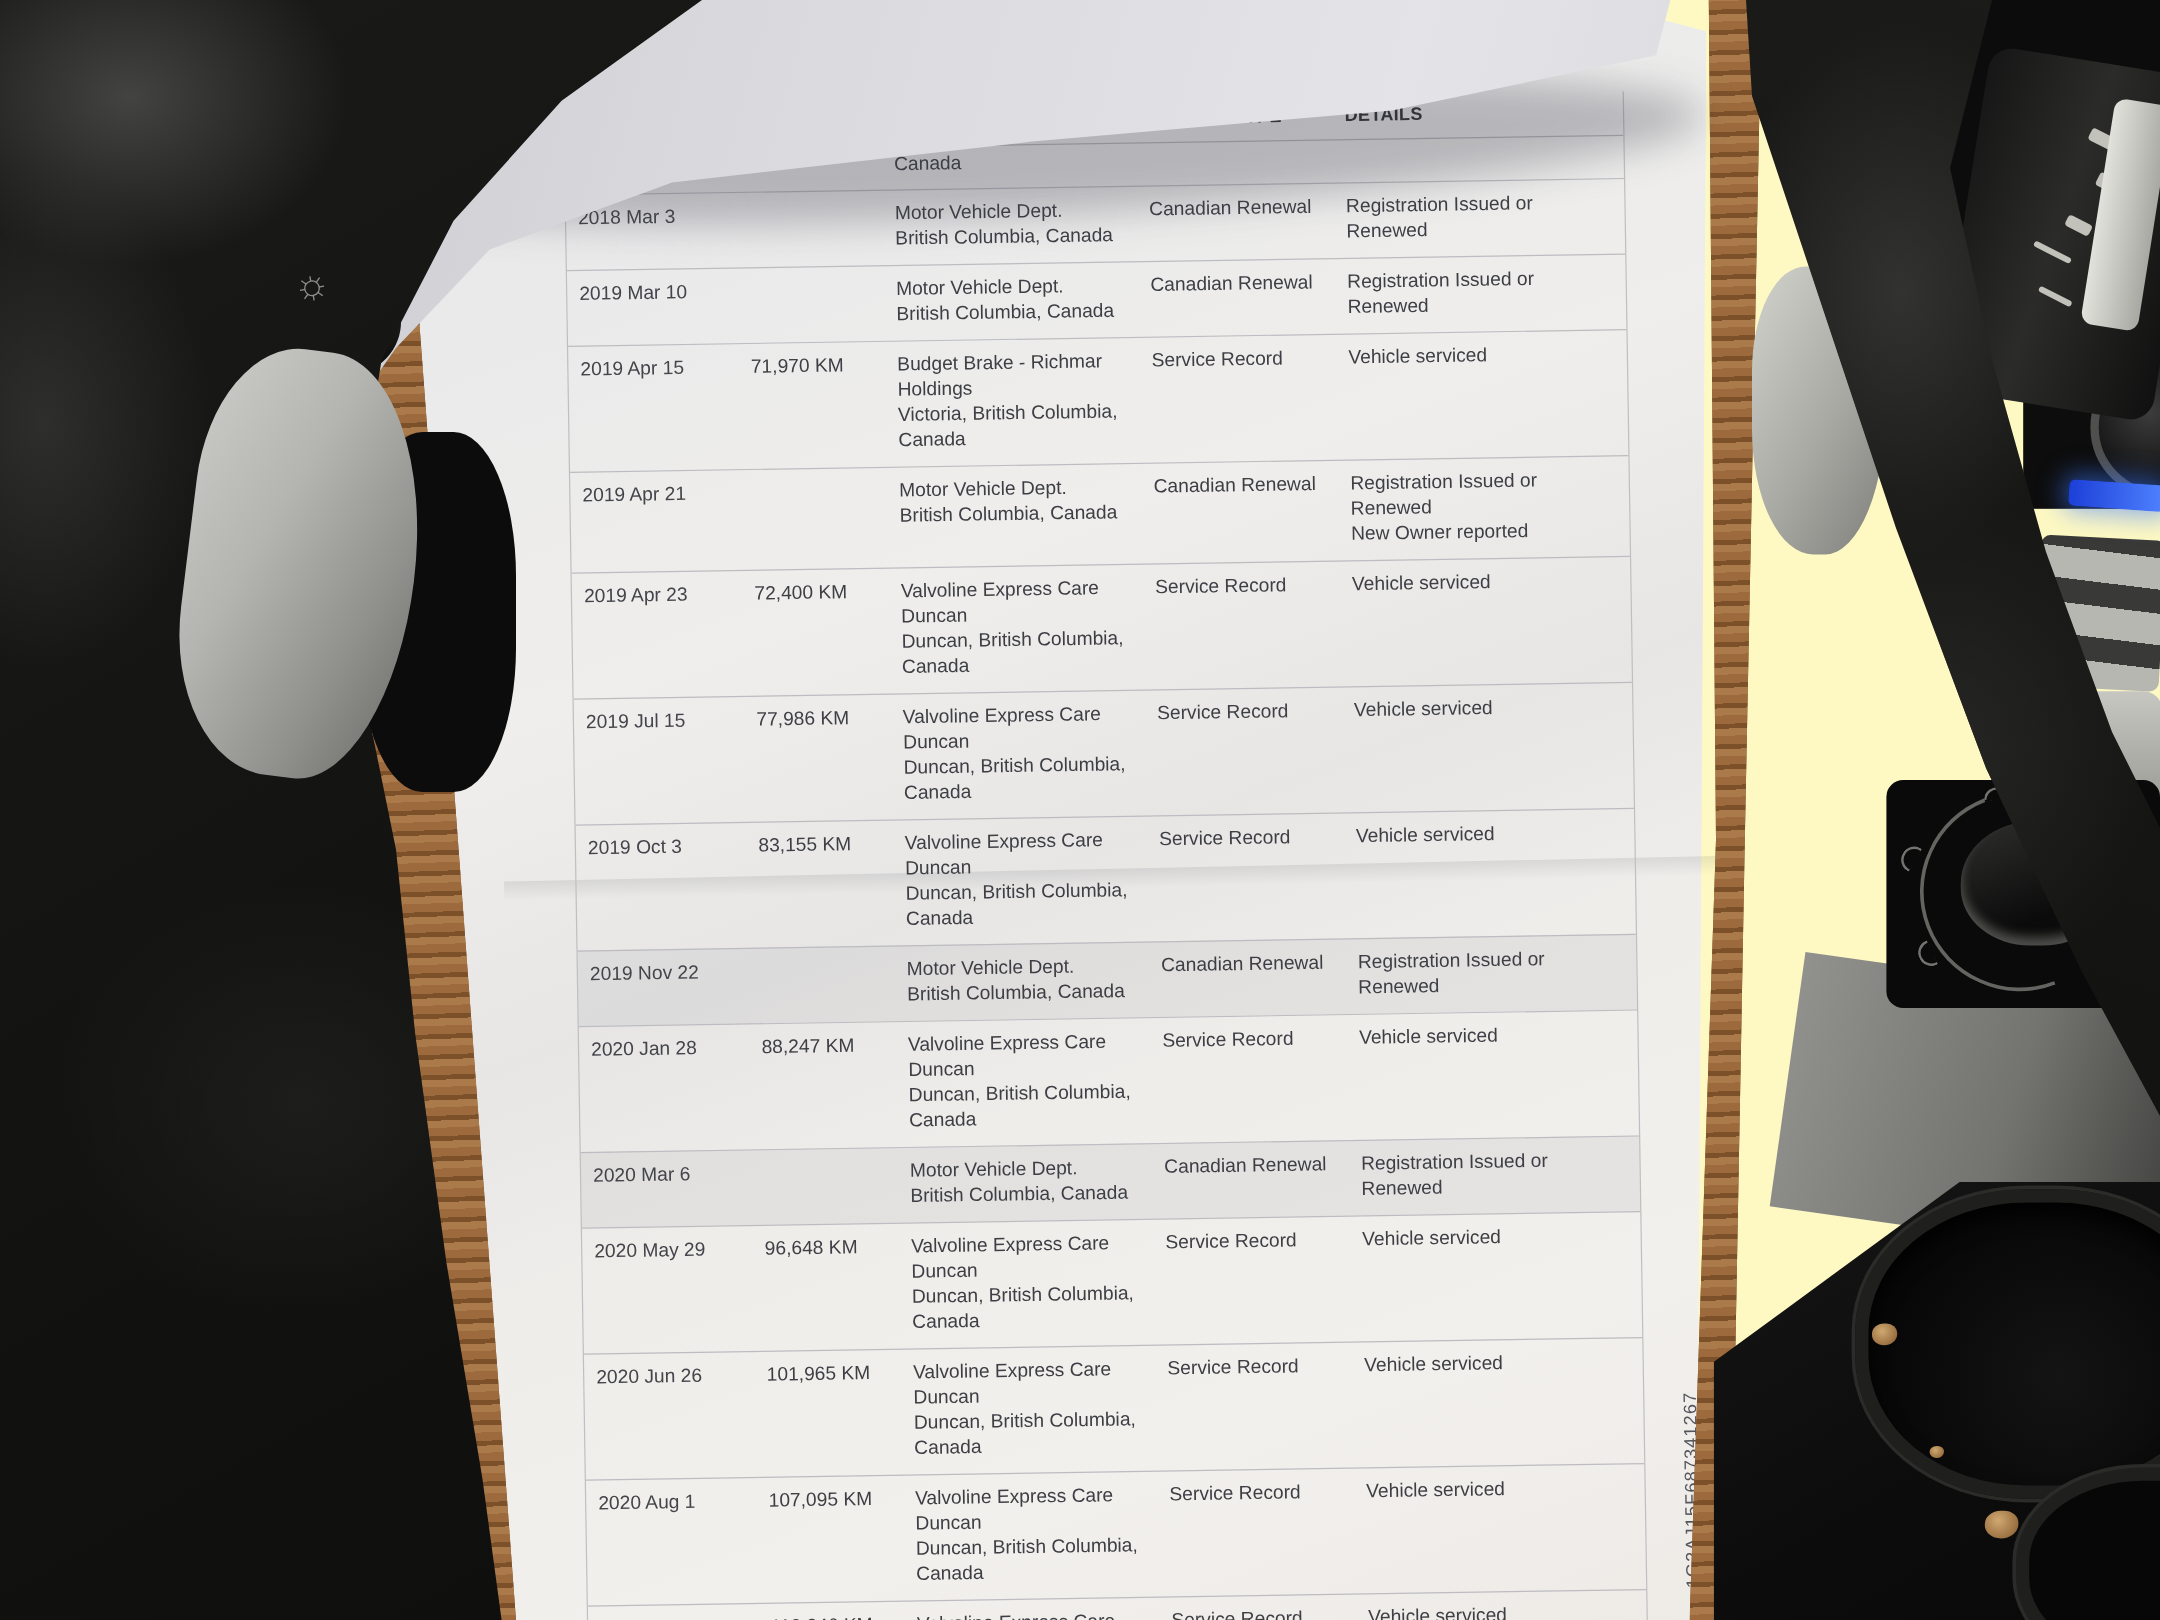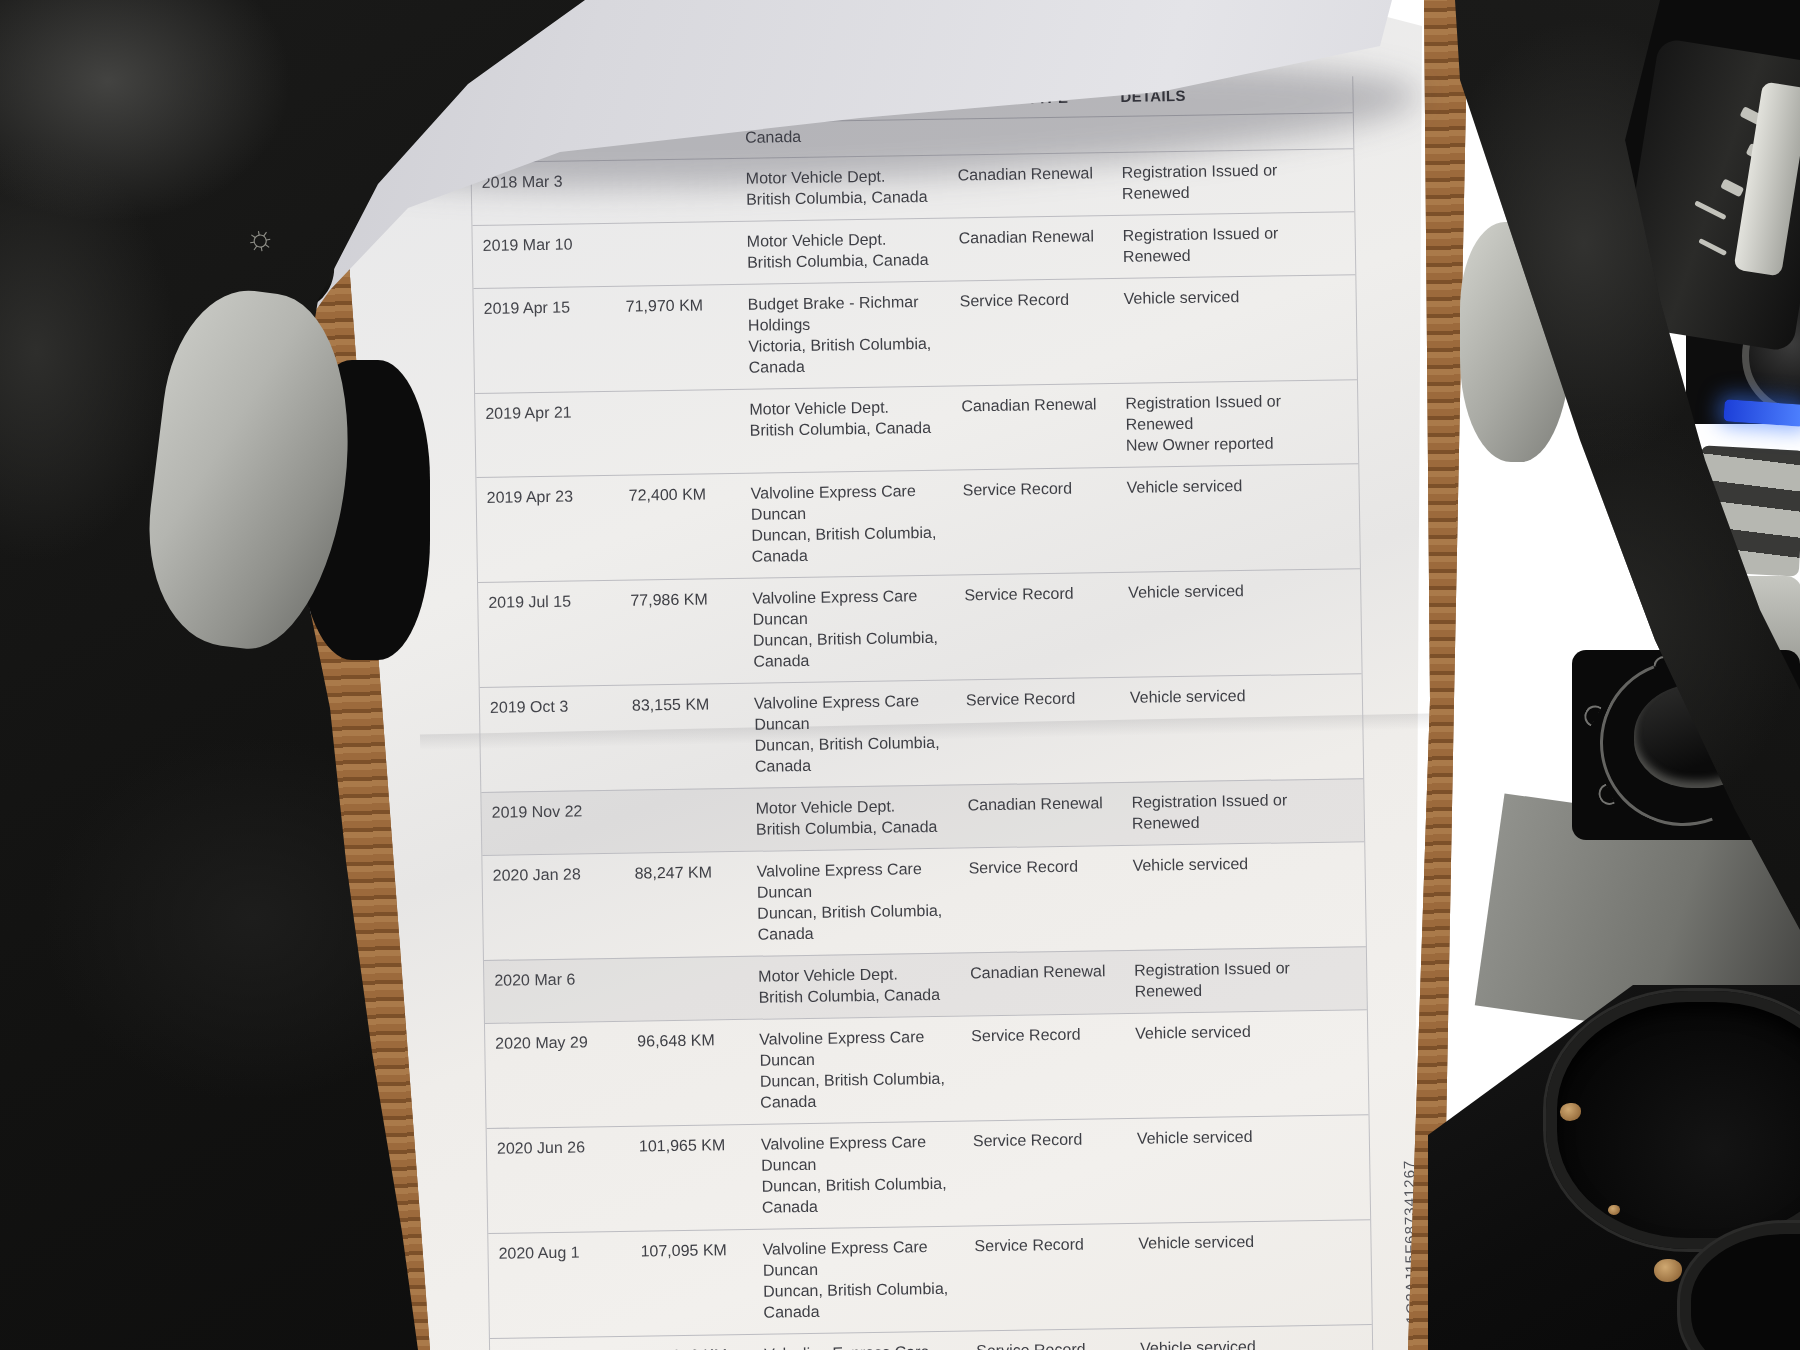--- a/index.html
+++ b/index.html
@@ -1,18 +1,18 @@
 <!DOCTYPE html>
 <html><head>
 <meta charset="utf-8">
 <style>
   html,body{margin:0;padding:0;background:#000;}
   .scene{
     position:relative;width:1800px;height:1350px;overflow:hidden;
-    background:#ffffff;
+    background:#fef9c3;
     font-family:"Liberation Sans",sans-serif;
   }
   .scene *{position:absolute;box-sizing:border-box;}
 
   
   .dash-vent{
     left:320px;top:20px;width:500px;height:430px;transform:rotate(-13deg);
     background:
       repeating-linear-gradient(176deg, rgba(0,0,0,.6) 0 26px, rgba(110,120,114,.33) 26px 35px),
       #242926;

